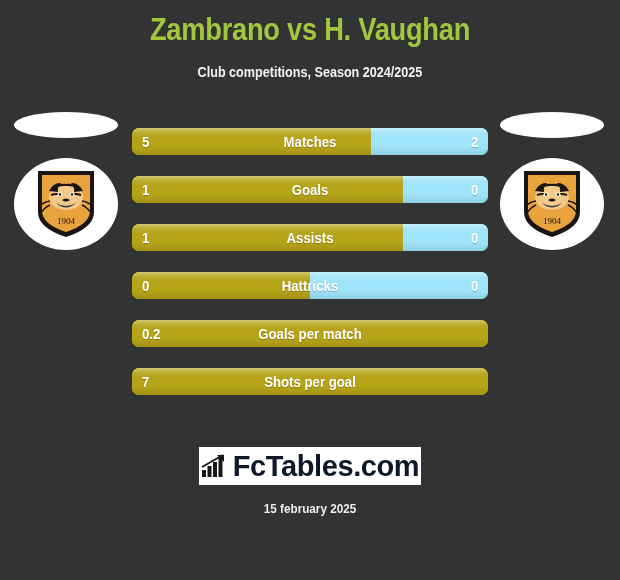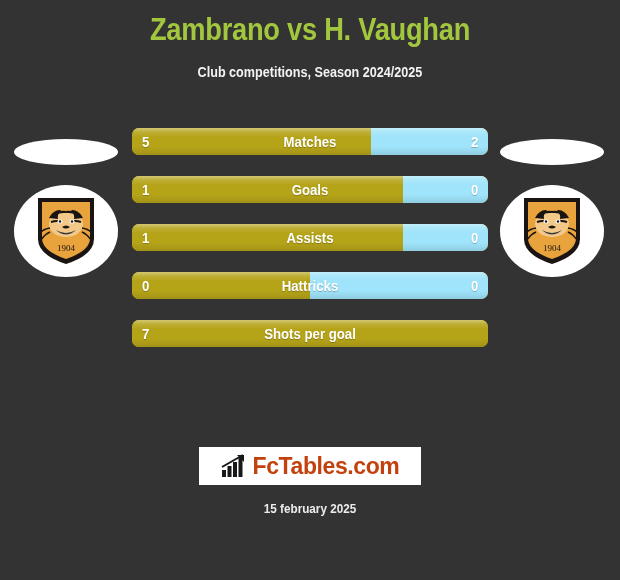--- a/index.html
+++ b/index.html
@@ -50,21 +50,21 @@
     transform-origin: center top;
     white-space: nowrap;
     line-height: 20px;
   }
 
   
   .crest-slot {
     position: absolute;
     width: 110px;
     height: 150px;
-    top: 131px;
+    top: 104px;
   }
   .crest-slot.left  { left: 12px; }
   .crest-slot.right { left: 498px; }
 
   .ellipse-top {
     position: absolute;
     top: 8px;
     left: 2px;
     width: 104px;
     height: 26px;
@@ -169,23 +169,23 @@
     width: 222px;
     height: 38px;
     background: #ffffff;
     display: flex;
     align-items: center;
     justify-content: center;
     gap: 6px;
   }
 
   .fct-text {
-    font-size: 23px;
-    font-weight: bold;
-    color: #c2410c;
+    font-size: 29px;
+    font-weight: bold;
+    color: #0f172a;
     letter-spacing: -0.4px;
     line-height: 38px;
   }
 
   .footer-date {
     position: absolute;
     top: 500px;
     left: 0;
     width: 620px;
     text-align: center;
@@ -296,20 +296,26 @@
         <div class="fill-home" style="width: 50%;"></div>
         <div class="fill-away" style="width: 50%;"></div>
         <div class="gloss"></div>
         <div class="home-val">0</div>
         <div class="stat-label">Hattricks</div>
         <div class="away-val">0</div>
       </div>
       <div class="row">
         <div class="fill-home" style="width: 100%;"></div>
         <div class="gloss"></div>
+        <div class="home-val">0.2</div>
+        <div class="stat-label">Goals per match</div>
+      </div>
+      <div class="row">
+        <div class="fill-home" style="width: 100%;"></div>
+        <div class="gloss"></div>
         <div class="home-val">7</div>
         <div class="stat-label">Shots per goal</div>
       </div>
     </div>
 
   <div class="fctables">
     <svg width="26" height="24" viewBox="0 0 26 24">
       <rect x="1" y="16" width="4" height="7" fill="#181818"></rect>
       <rect x="6.5" y="12" width="4" height="11" fill="#181818"></rect>
       <rect x="12" y="8" width="4" height="15" fill="#181818"></rect>

